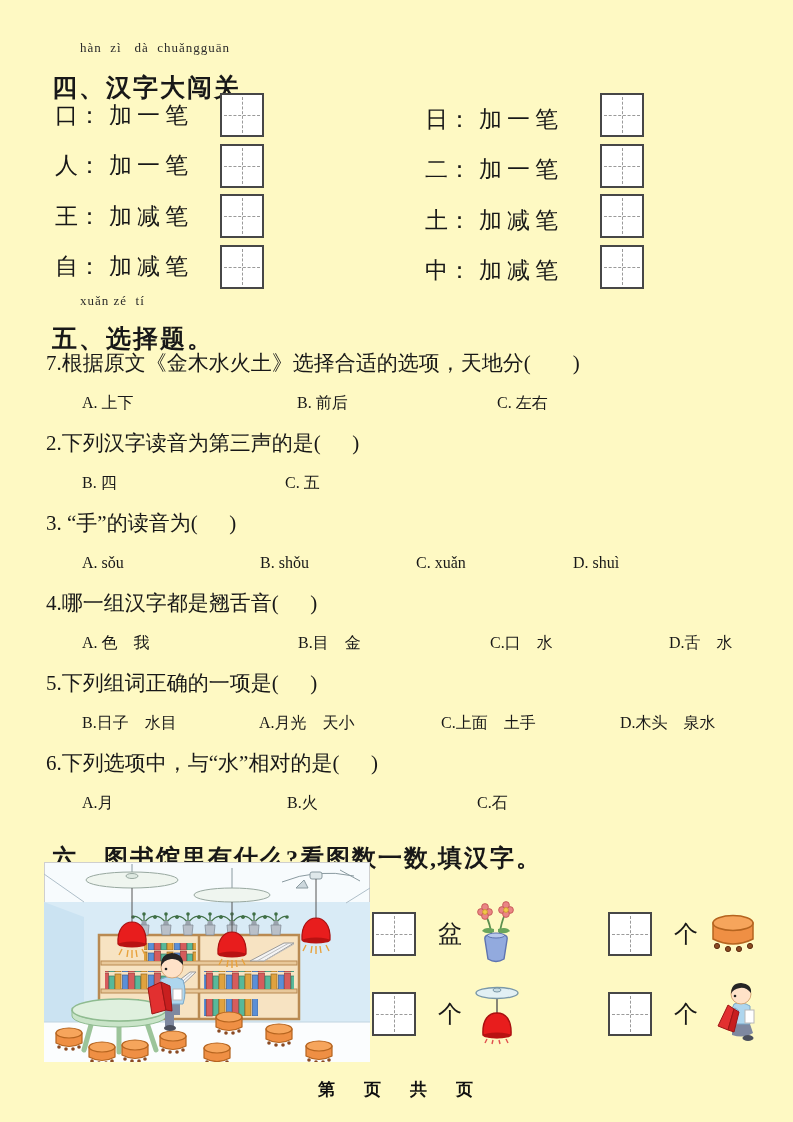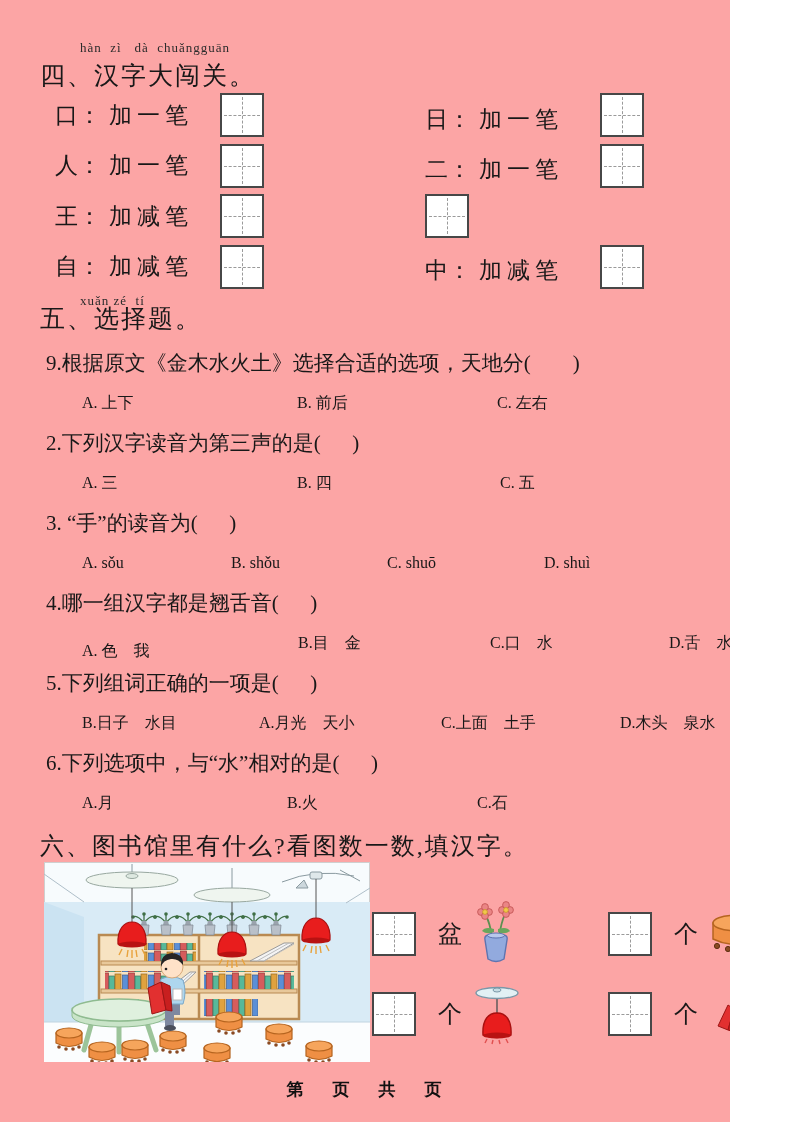--- a/index.html
+++ b/index.html
@@ -1,19 +1,19 @@
 <!DOCTYPE html>
 <html><head>
 <meta charset="utf-8">
 <style>
   html,body{margin:0;padding:0;background:#ffffff;}
-  .page{position:relative;width:730px;height:1122px;background:#fca5a5;overflow:hidden;
+  .page{position:relative;width:793px;height:1122px;background:#fef9c3;overflow:hidden;
         font-family:"Liberation Serif","DejaVu Serif",serif;color:#181818;}
   .pinyin{position:absolute;font-size:13px;color:#2b2b2b;white-space:pre;letter-spacing:1px;}
-  .sec-title{position:absolute;margin:4px;font-size:25px;font-weight:400;letter-spacing:2px;white-space:pre;}
+  .sec-title{position:absolute;margin:16px;font-size:25px;font-weight:700;letter-spacing:2px;white-space:pre;}
   
   .s4-col{position:absolute;top:90px;}
   .s4-col.left{left:55px;}
   .s4-col.right{left:425px;}
   .s4-row{height:50.5px;display:flex;align-items:center;}
   .s4-text{width:165px;font-size:23px;white-space:pre;}
   .s4-col.right .s4-text{width:175px;margin-top:8px;}
   .s4-task{letter-spacing:5px;margin-left:8px;}
   
   .tzg{width:40px;height:40px;border:2px solid #474747;position:relative;background:#fff;box-sizing:content-box;flex:0 0 auto;}
@@ -64,61 +64,61 @@
   <div class="s4-col right">
     <div class="s4-row">
       <span class="s4-text"><span>日</span><span>：</span><span class="s4-task">加一笔</span></span>
       <span class="tzg"></span>
     </div>
     <div class="s4-row">
       <span class="s4-text"><span>二</span><span>：</span><span class="s4-task">加一笔</span></span>
       <span class="tzg"></span>
     </div>
     <div class="s4-row">
+      <span class="s4-text"><span>土</span><span>：</span><span class="s4-task">加减笔</span></span>
       <span class="tzg"></span>
     </div>
     <div class="s4-row">
       <span class="s4-text"><span>中</span><span>：</span><span class="s4-task">加减笔</span></span>
       <span class="tzg"></span>
     </div>
   </div>
 
   <div class="pinyin" style="left:80px;top:293px;">xuǎn zé  tí</div>
-  <h2 class="sec-title" style="left:36px;top:298px;">五、选择题。</h2>
+  <h2 class="sec-title" style="left:36px;top:306px;">五、选择题。</h2>
 
   <div class="questions">
     <div class="q">
-      <div class="q-text">9.根据原文《金木水火土》选择合适的选项，天地分(        )</div>
+      <div class="q-text">7.根据原文《金木水火土》选择合适的选项，天地分(        )</div>
       <div class="q-opts">
         <span class="opt" style="width:215px;">A. 上下</span>
         <span class="opt" style="width:200px;">B. 前后</span>
         <span class="opt">C. 左右</span>
       </div>
     </div>
     <div class="q">
       <div class="q-text">2.下列汉字读音为第三声的是(      )</div>
       <div class="q-opts">
-        <span class="opt" style="width:215px;">A. 三</span>
         <span class="opt" style="width:203px;">B. 四</span>
         <span class="opt">C. 五</span>
       </div>
     </div>
     <div class="q">
       <div class="q-text">3. “手”的读音为(      )</div>
       <div class="q-opts">
         <span class="opt" style="width:149px;">A. sǒu</span>
-        <span class="opt" style="width:156px;">B. shǒu</span>
-        <span class="opt" style="width:157px;">C. shuō</span>
+        <span class="opt" style="width:156px;margin-left:29px;">B. shǒu</span>
+        <span class="opt" style="width:157px;">C. xuǎn</span>
         <span class="opt">D. shuì</span>
       </div>
     </div>
     <div class="q">
       <div class="q-text">4.哪一组汉字都是翘舌音(      )</div>
       <div class="q-opts">
-        <span class="opt" style="width:180px;margin-top:8px;">A. 色　我</span>
+        <span class="opt" style="width:180px;">A. 色　我</span>
         <span class="opt" style="width:192px;margin-left:36px;">B.目　金</span>
         <span class="opt" style="width:179px;">C.口　水</span>
         <span class="opt">D.舌　水</span>
       </div>
     </div>
     <div class="q">
       <div class="q-text">5.下列组词正确的一项是(      )</div>
       <div class="q-opts">
         <span class="opt" style="width:177px;">B.日子　水目</span>
         <span class="opt" style="width:182px;">A.月光　天小</span>

